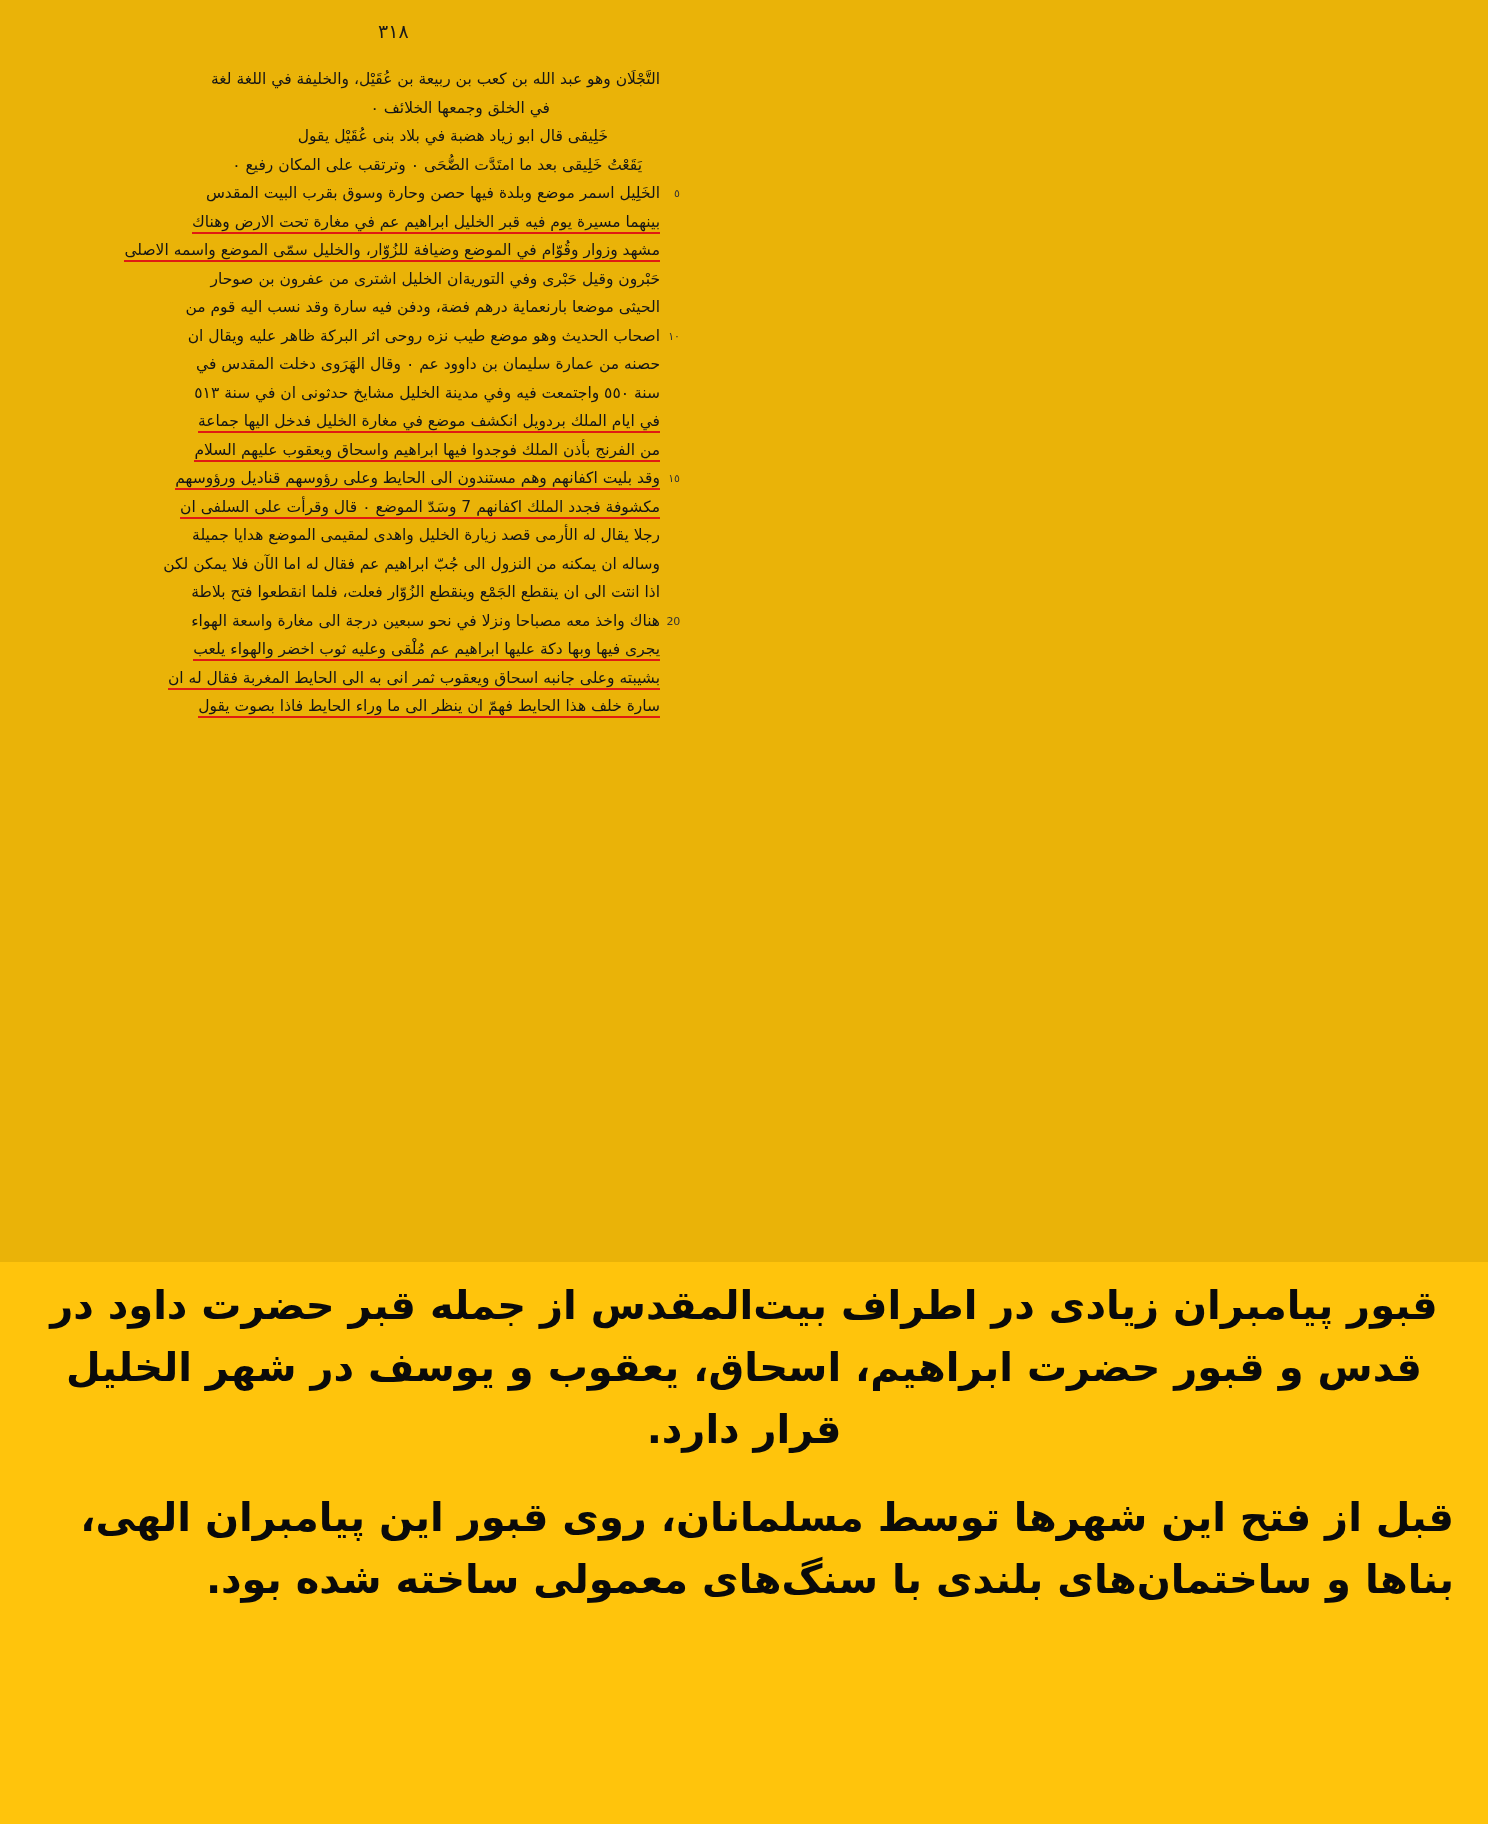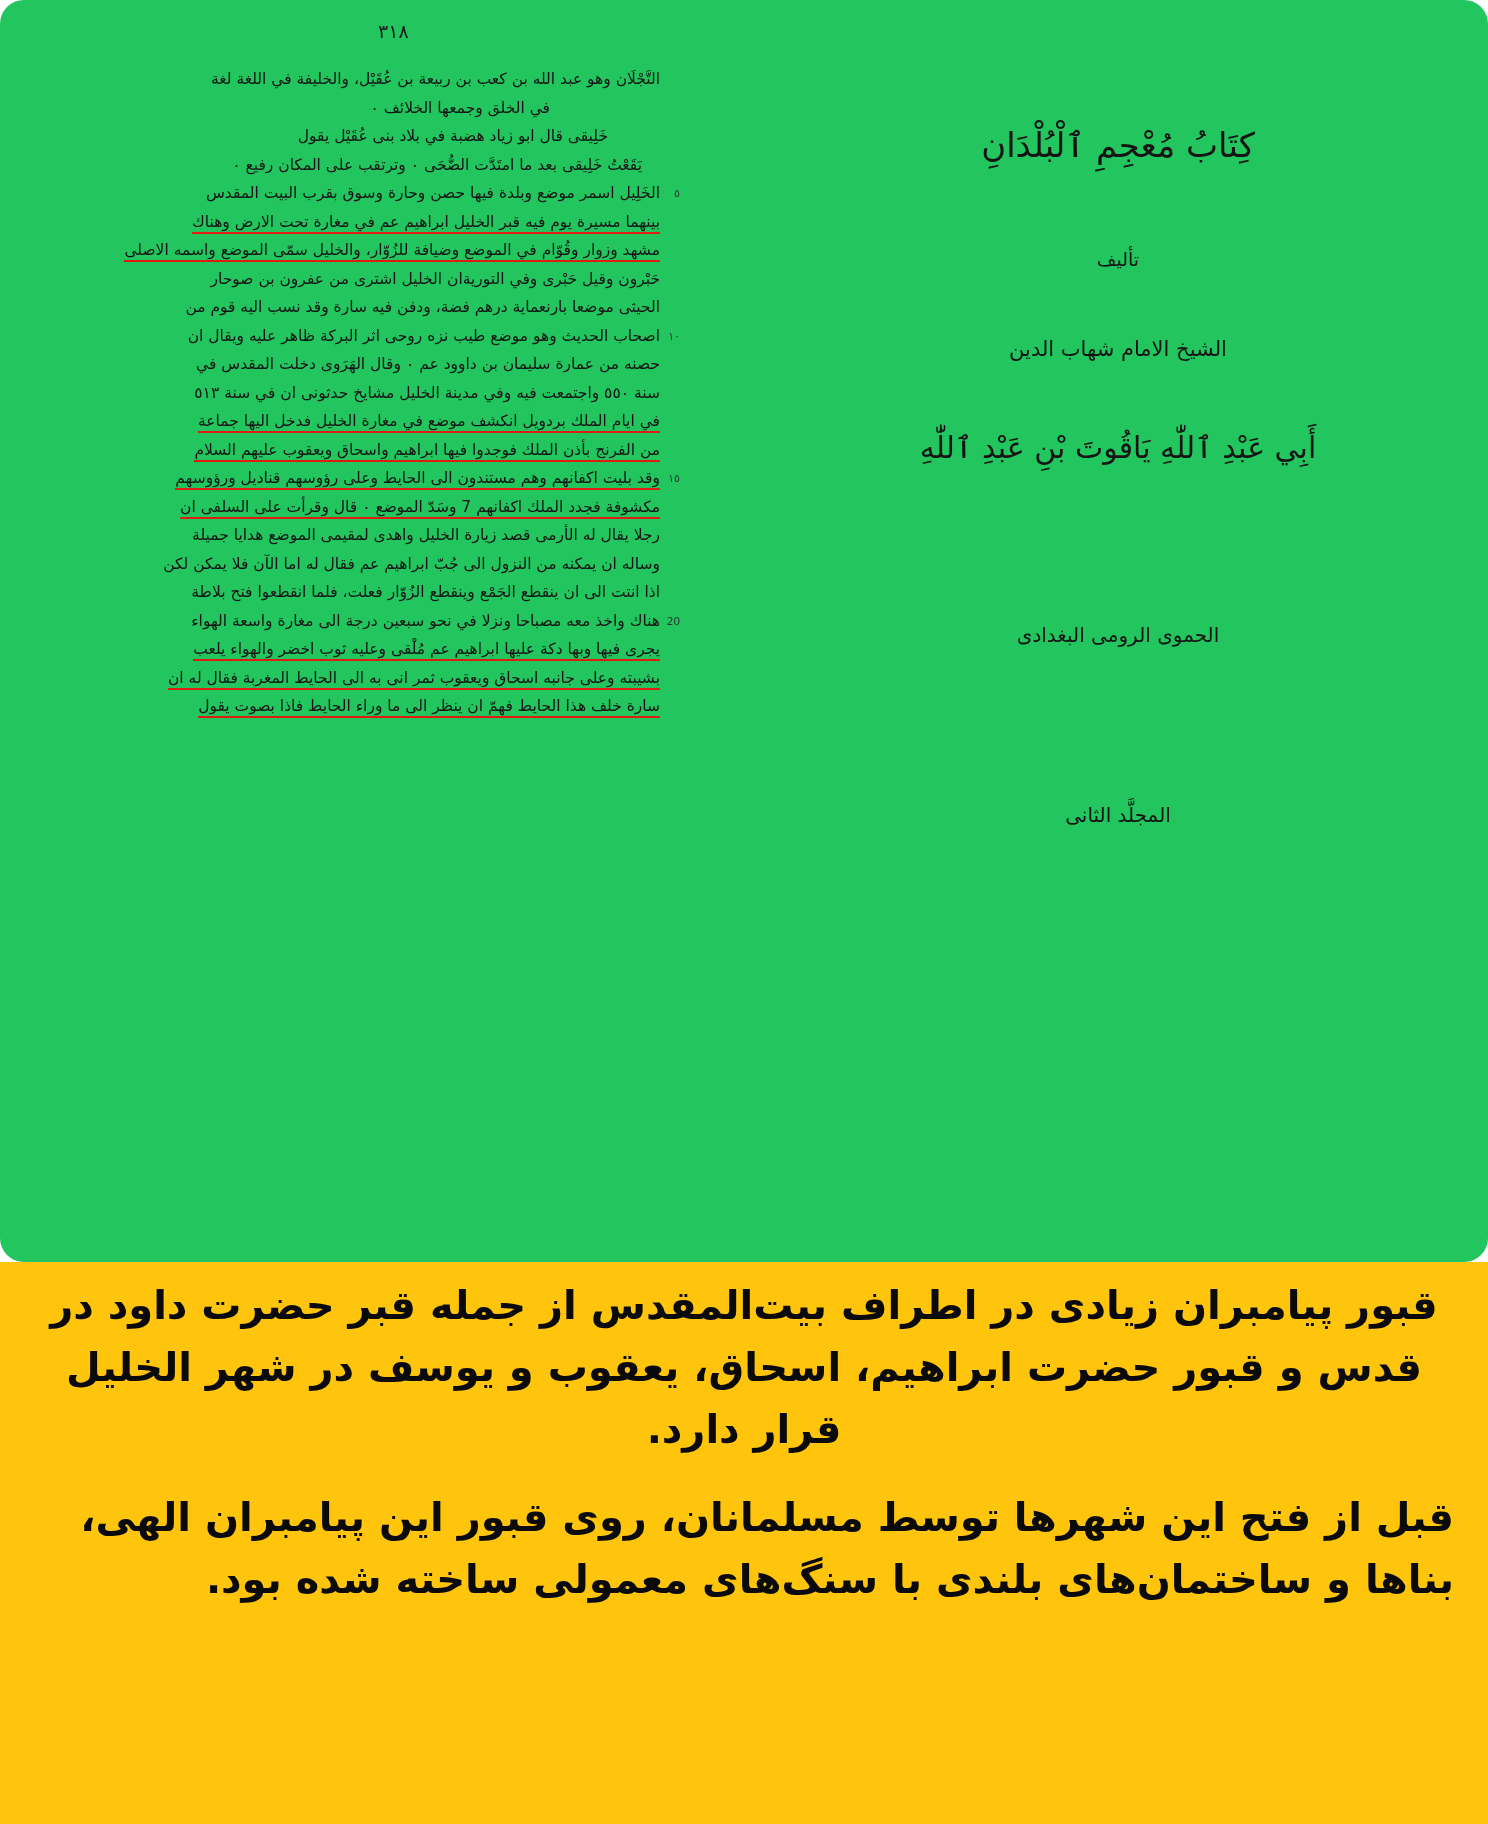--- a/index.html
+++ b/index.html
@@ -15,23 +15,22 @@
     overflow: hidden;
   }
 
   
   .scan-area {
     position: absolute;
     top: 0;
     left: 0;
     width: 1488px;
     height: 1262px;
-    background: #22c55e;
+    background: #eab308;
     overflow: hidden;
-    border-radius: 24px;
   }
 
   .page-number {
     position: absolute;
     top: 20px;
     left: 378px;
     font-family: "DejaVu Sans", sans-serif;
     font-size: 19px;
     color: #1a1a1a;
     letter-spacing: 1px;
@@ -135,28 +134,20 @@
     margin-bottom: 4px;
   }
 </style>
 </head>
 <body>
 
 <div class="scan-area">
 
   <div class="page-number">۳۱۸</div>
 
-  <div class="title-col">
-    <div class="line t-book">كِتَابُ مُعْجِمِ ٱلْبُلْدَانِ</div>
-    <div class="line t-by">تأليف</div>
-    <div class="line t-author1">الشيخ الامام شهاب الدين</div>
-    <div class="line t-author2">أَبِي عَبْدِ ٱللّٰهِ يَاقُوتَ بْنِ عَبْدِ ٱللّٰهِ</div>
-    <div class="line t-nisba">الحموى الرومى البغدادى</div>
-    <div class="line t-volume">المجلَّد الثانى</div>
-  </div>
 
   <div class="body-col">
     <div class="ln" style="margin-right:0px">
       <span class="lnum"></span>
       <span>التَّجْلَان وهو عبد الله بن كعب بن ربيعة بن عُقَيْل، والخليفة في اللغة لغة</span>
     </div>
     <div class="ln" style="margin-right:0px;padding-right:110px">
       <span class="lnum"></span>
       <span>في الخلق وجمعها الخلائف ۰</span>
     </div>

